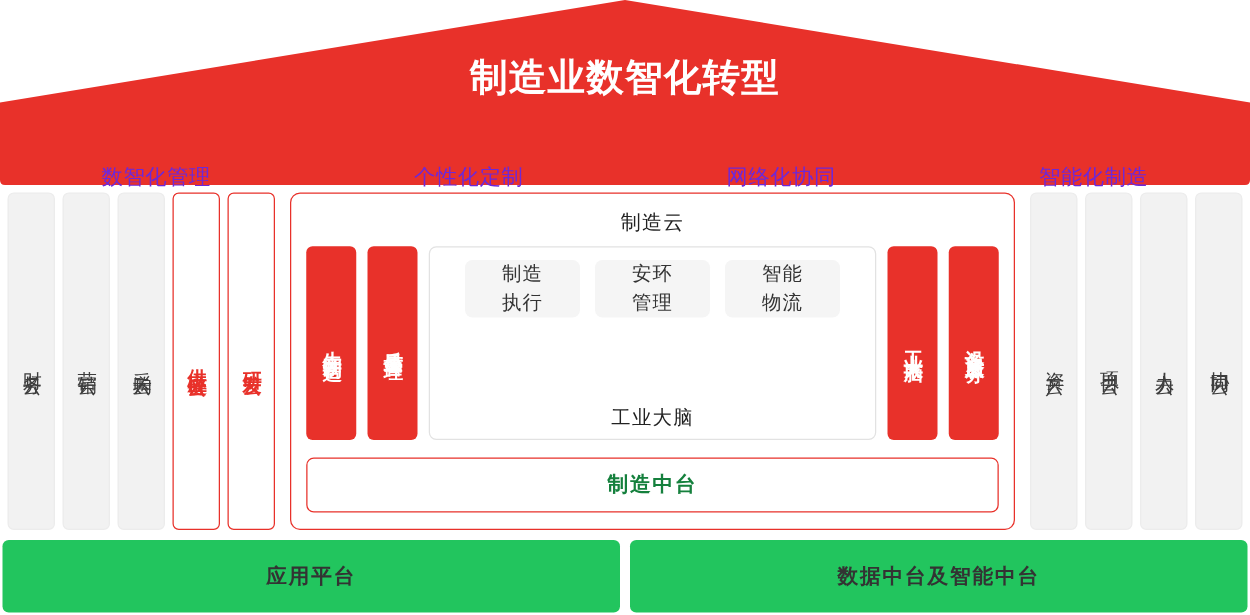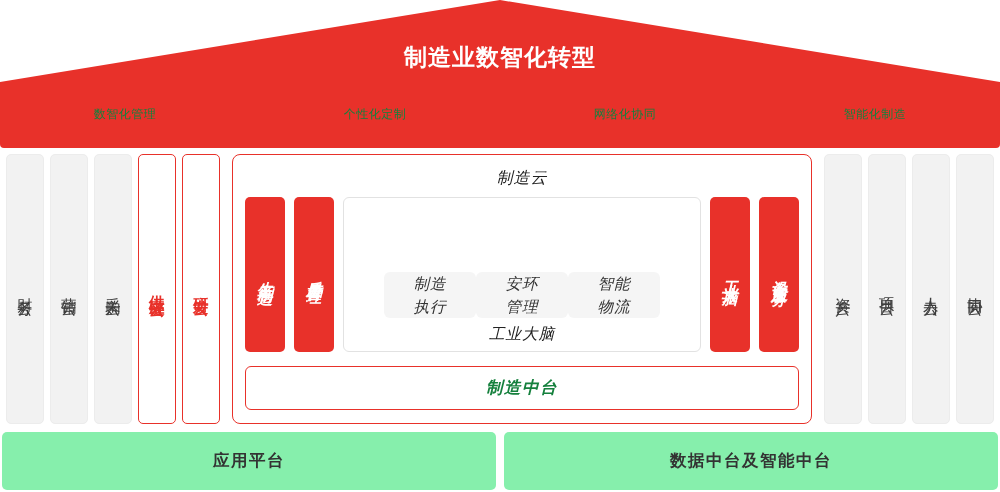--- a/index.html
+++ b/index.html
@@ -28,38 +28,39 @@
     height: 148px;
   }
   .roof-svg { position: absolute; left: 0; top: 0; }
   .roof-title {
     position: absolute;
     left: 0;
     top: 42px;
     width: 1000px;
     text-align: center;
     color: #ffffff;
-    font-size: 23px;
+    font-size: 30px;
     font-weight: bold;
     letter-spacing: 1px;
   }
   .roof-items {
     position: absolute;
     left: 0;
     top: 104px;
     width: 1000px;
     display: flex;
   }
   .roof-item {
     flex: 1 1 0;
     text-align: center;
-    color: #15803d;
-    font-size: 12px;
+    color: #6d28d9;
+    font-size: 17px;
     letter-spacing: 0.5px;
     line-height: 20px;
+    margin-top: 28px;
   }
 
   
   .body-row {
     position: absolute;
     left: 0;
     top: 150px;
     width: 1000px;
     height: 278px;
     display: flex;
@@ -106,21 +107,20 @@
   .center-panel {
     flex: 1 1 auto;
     margin: 4px 8px 4px 8px;
     border: 1.6px solid #e8312a;
     border-radius: 8px;
     position: relative;
     background: #ffffff;
     box-sizing: border-box;
     display: flex;
     flex-direction: column;
-    font-style: italic;
   }
   .center-title {
     text-align: center;
     color: #222222;
     font-size: 16px;
     padding-top: 13px;
     padding-bottom: 8px;
     letter-spacing: 1px;
   }
   .center-mid {
@@ -144,23 +144,24 @@
     border-radius: 6px;
     background: #ffffff;
     display: flex;
     flex-direction: column;
     justify-content: space-between;
     padding: 10px 14px 6px 14px;
     box-sizing: border-box;
   }
   .sf-cards {
     display: flex;
+    gap: 12px;
     justify-content: center;
     flex: 1 1 auto;
-    align-items: flex-end;
+    align-items: flex-start;
   }
   .sf-card {
     flex: 1 1 0;
     background: #f5f5f5;
     border-radius: 6px;
     display: flex;
     align-items: center;
     justify-content: center;
     text-align: center;
     color: #333333;
@@ -198,21 +199,21 @@
     top: 432px;
     width: 1000px;
     height: 58px;
     display: flex;
     gap: 8px;
     padding: 0 2px;
     box-sizing: border-box;
   }
   .footer-block {
     flex: 1 1 0;
-    background: #86efac;
+    background: #22c55e;
     border-radius: 5px;
     display: flex;
     align-items: center;
     justify-content: center;
     color: #333333;
     font-size: 16.5px;
     font-weight: bold;
     letter-spacing: 1.5px;
   }
 </style>

